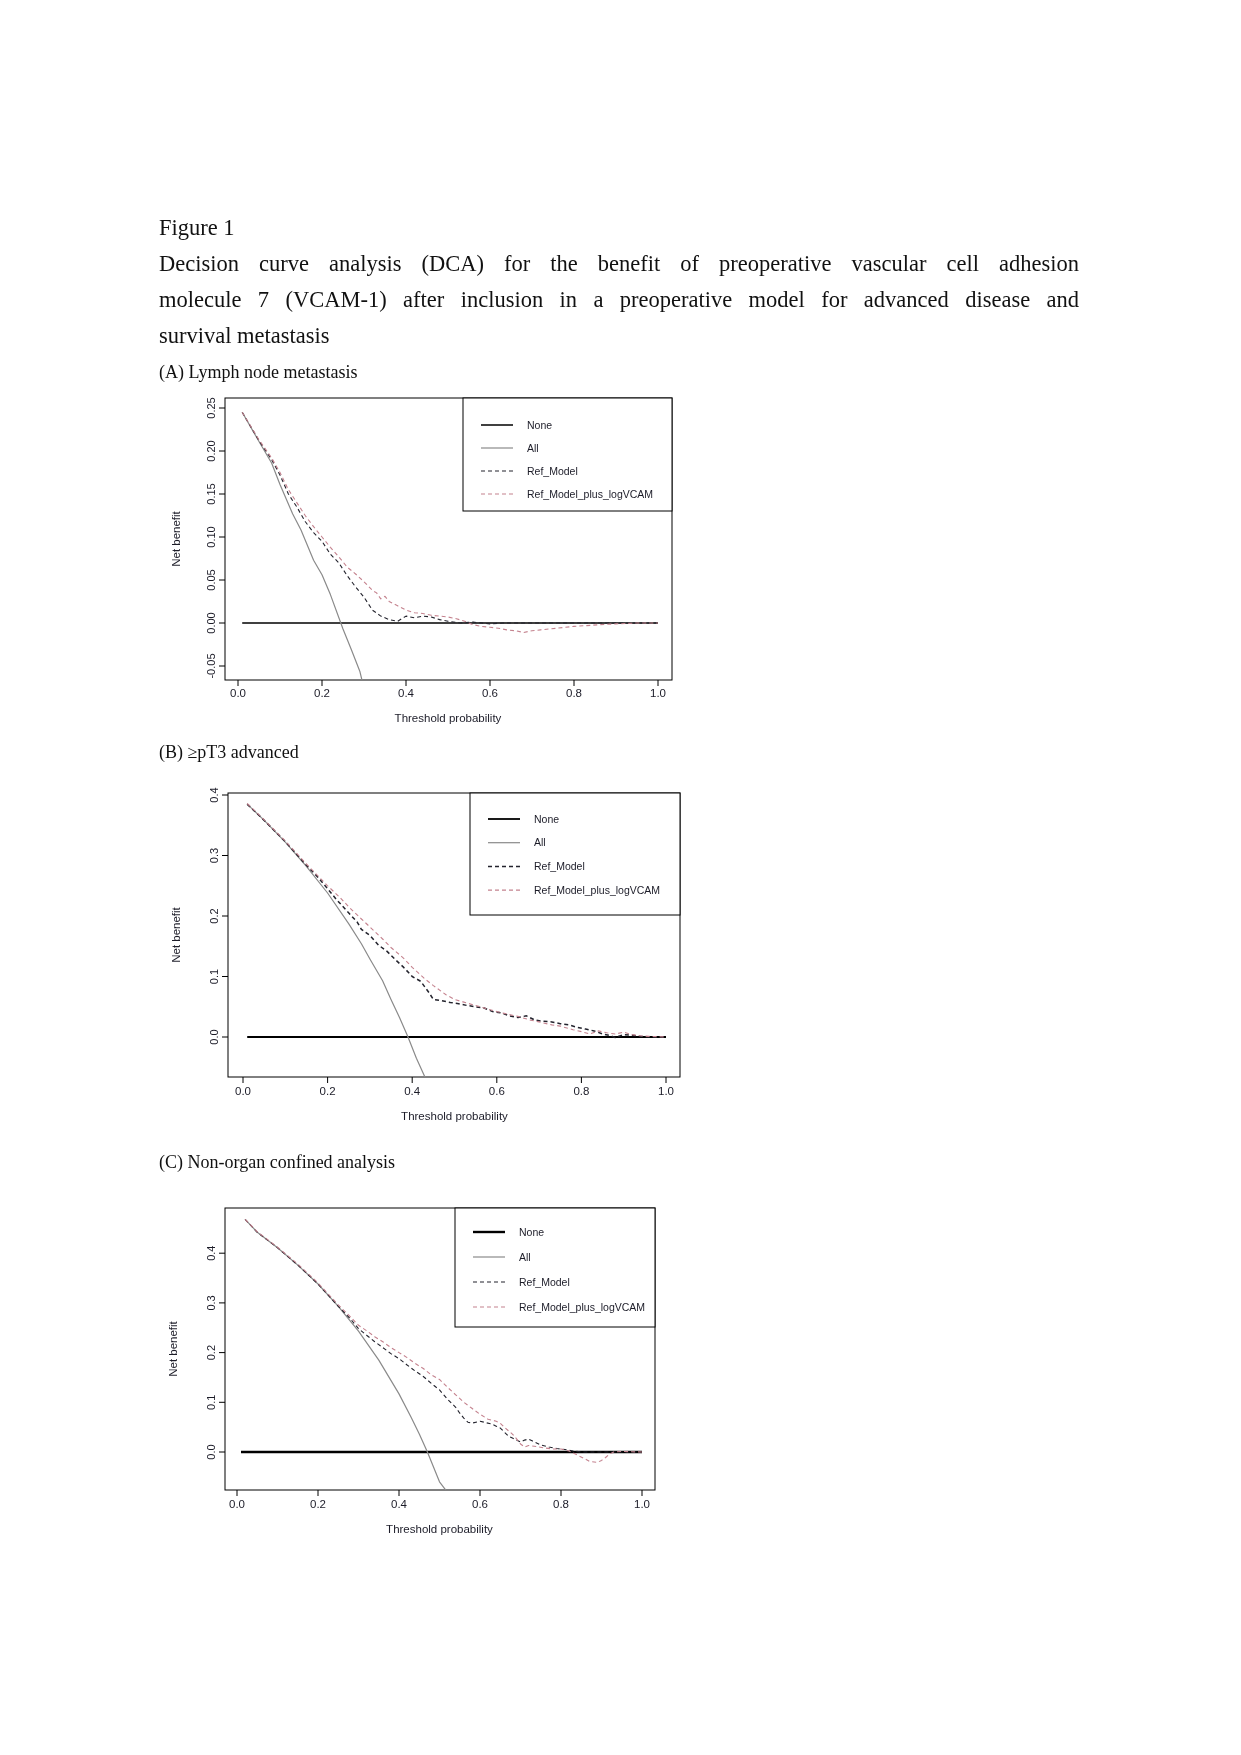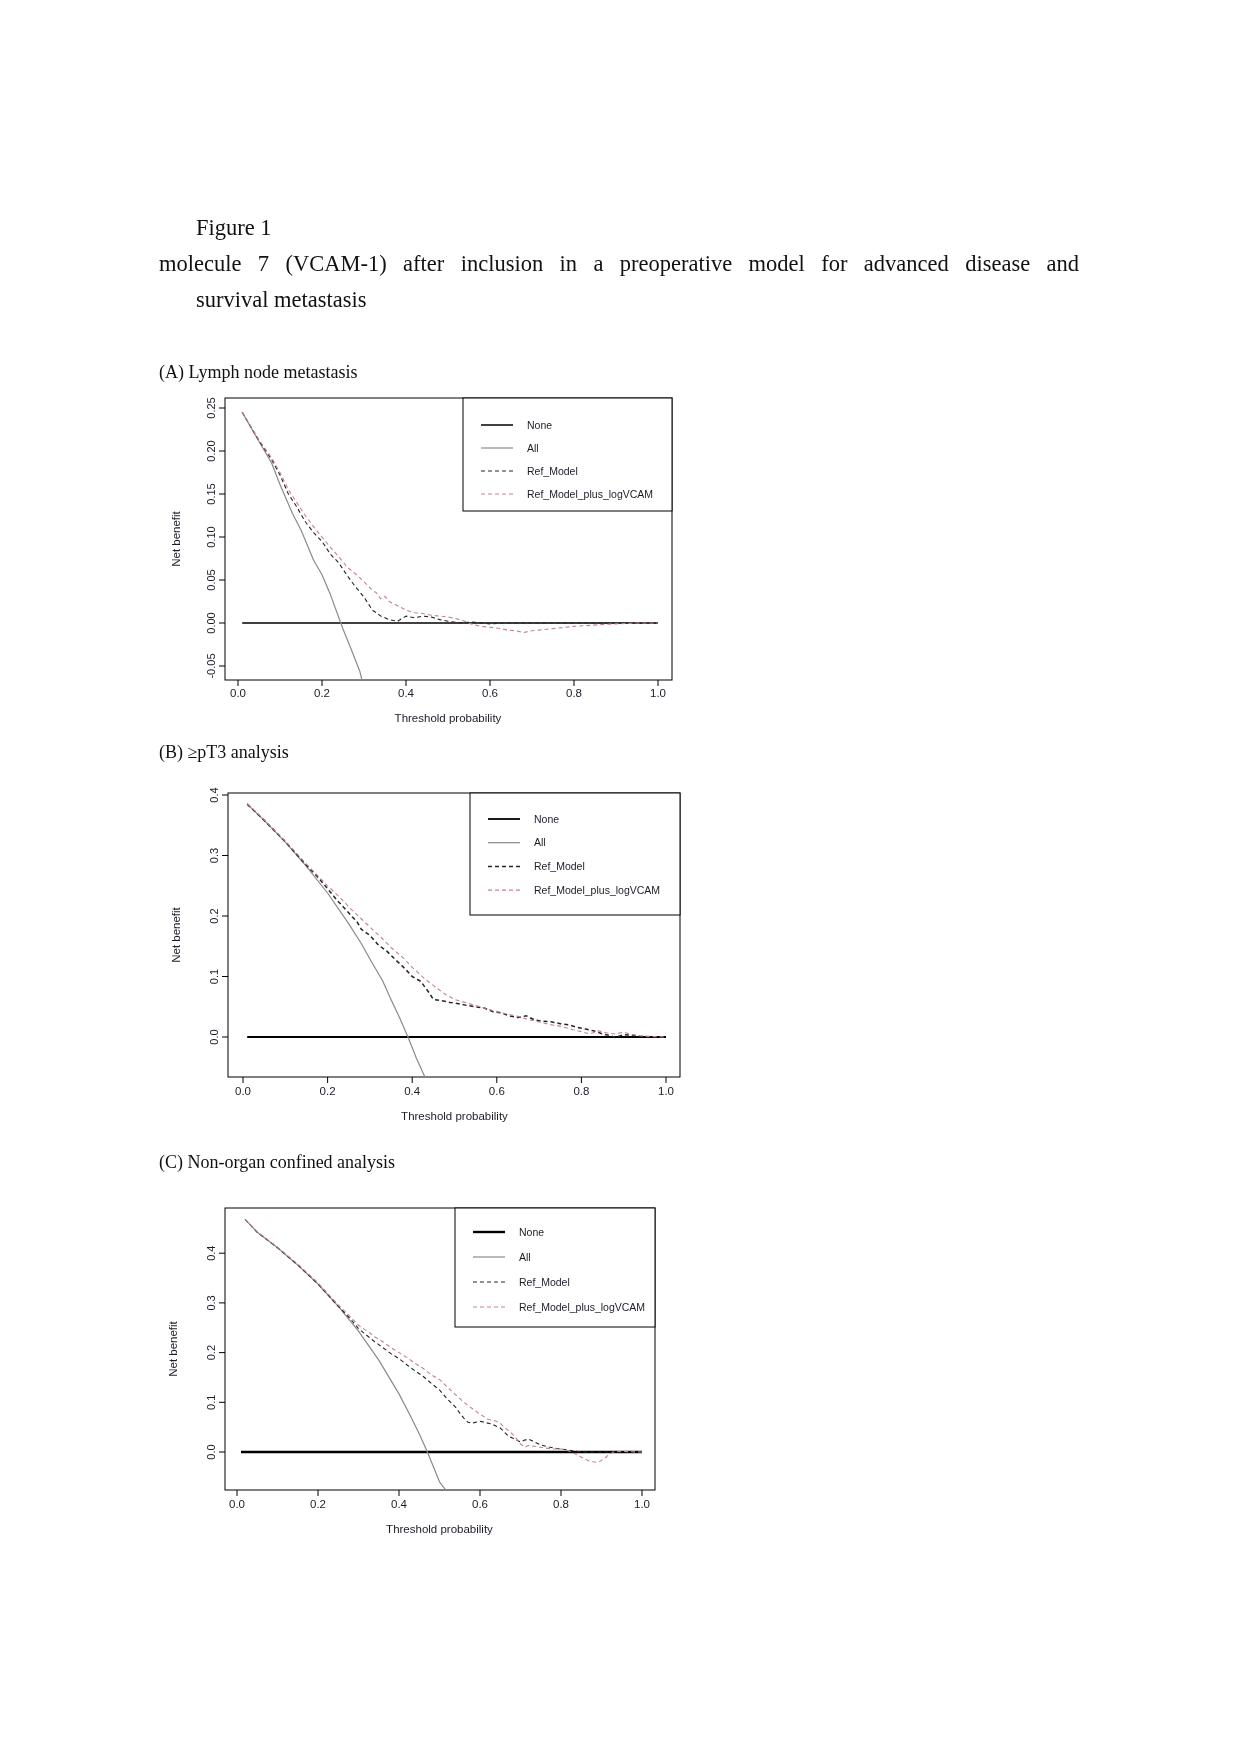--- a/index.html
+++ b/index.html
@@ -4,39 +4,40 @@
 <style>
   html,body{margin:0;padding:0;background:#ffffff;}
   body{
     width:1241px;height:1755px;position:relative;overflow:hidden;
     font-family:"Liberation Serif","DejaVu Serif",serif;color:#111111;
   }
   .textblock{
     position:absolute;left:159px;top:210px;width:920px;
     font-size:22.5px;line-height:36px;
   }
-  .cap-line{white-space:nowrap;margin-left:37px;}
+  .cap-line{white-space:nowrap;}
   .cap-just{text-align:justify;text-align-last:justify;white-space:normal;}
   .panel-label{
     position:absolute;left:159px;font-size:18px;white-space:nowrap;
   }
   #panel-a{top:362px;}
   #panel-b{top:742px;}
   #panel-c{top:1152px;}
   .chart{position:absolute;left:150px;}
   #chart-0{top:388px;}
   #chart-1{top:783px;}
   #chart-2{top:1200px;}
   svg text{font-family:"Liberation Sans","DejaVu Sans",sans-serif;}
 </style>
 </head>
 <body>
 
 <div class="textblock">
   <div class="cap-line">Figure 1</div>
+  <div class="cap-just">Decision curve analysis (DCA) for the benefit of preoperative vascular cell adhesion</div>
   <div class="cap-just">molecule 7 (VCAM-1) after inclusion in a preoperative model for advanced disease and</div>
   <div class="cap-line">survival metastasis</div>
 </div>
 
 <div class="panel-label" id="panel-a">(A) Lymph node metastasis</div>
 <svg class="chart" id="chart-0" width="545" height="348">
     <defs>
       <clipPath id="clip0">
         <rect x="74" y="9" width="449" height="284"></rect>
       </clipPath>
@@ -86,21 +87,21 @@
       <text x="377" y="40.5" font-size="10.5" fill="#1c1c28">None</text>
       <line x1="331" y1="60" x2="363" y2="60" stroke="#8a8a8a" stroke-width="1.2"></line>
       <text x="377" y="63.5" font-size="10.5" fill="#1c1c28">All</text>
       <line x1="331" y1="83" x2="363" y2="83" stroke="#23232d" stroke-width="1.1" stroke-dasharray="4 3"></line>
       <text x="377" y="86.5" font-size="10.5" fill="#1c1c28">Ref_Model</text>
       <line x1="331" y1="106" x2="363" y2="106" stroke="#c4828e" stroke-width="1.1" stroke-dasharray="4 3"></line>
       <text x="377" y="109.5" font-size="10.5" fill="#1c1c28">Ref_Model_plus_logVCAM</text>
     </g>
   </svg>
 
-<div class="panel-label" id="panel-b">(B) ≥pT3 analysis</div>
+<div class="panel-label" id="panel-b">(B) ≥pT3 advanced</div>
 <svg class="chart" id="chart-1" width="545" height="352">
     <defs>
       <clipPath id="clip1">
         <rect x="77" y="9" width="454" height="286"></rect>
       </clipPath>
     </defs>
     <rect x="78" y="10" width="452" height="284" fill="none" stroke="#000" stroke-width="1"></rect>
     <g>
       <line x1="72" y1="254" x2="78" y2="254" stroke="#000" stroke-width="1"></line>
       <text x="65" y="257" text-anchor="middle" font-size="11" fill="#1c1c28" transform="rotate(-90 65 254)">0.0</text>

